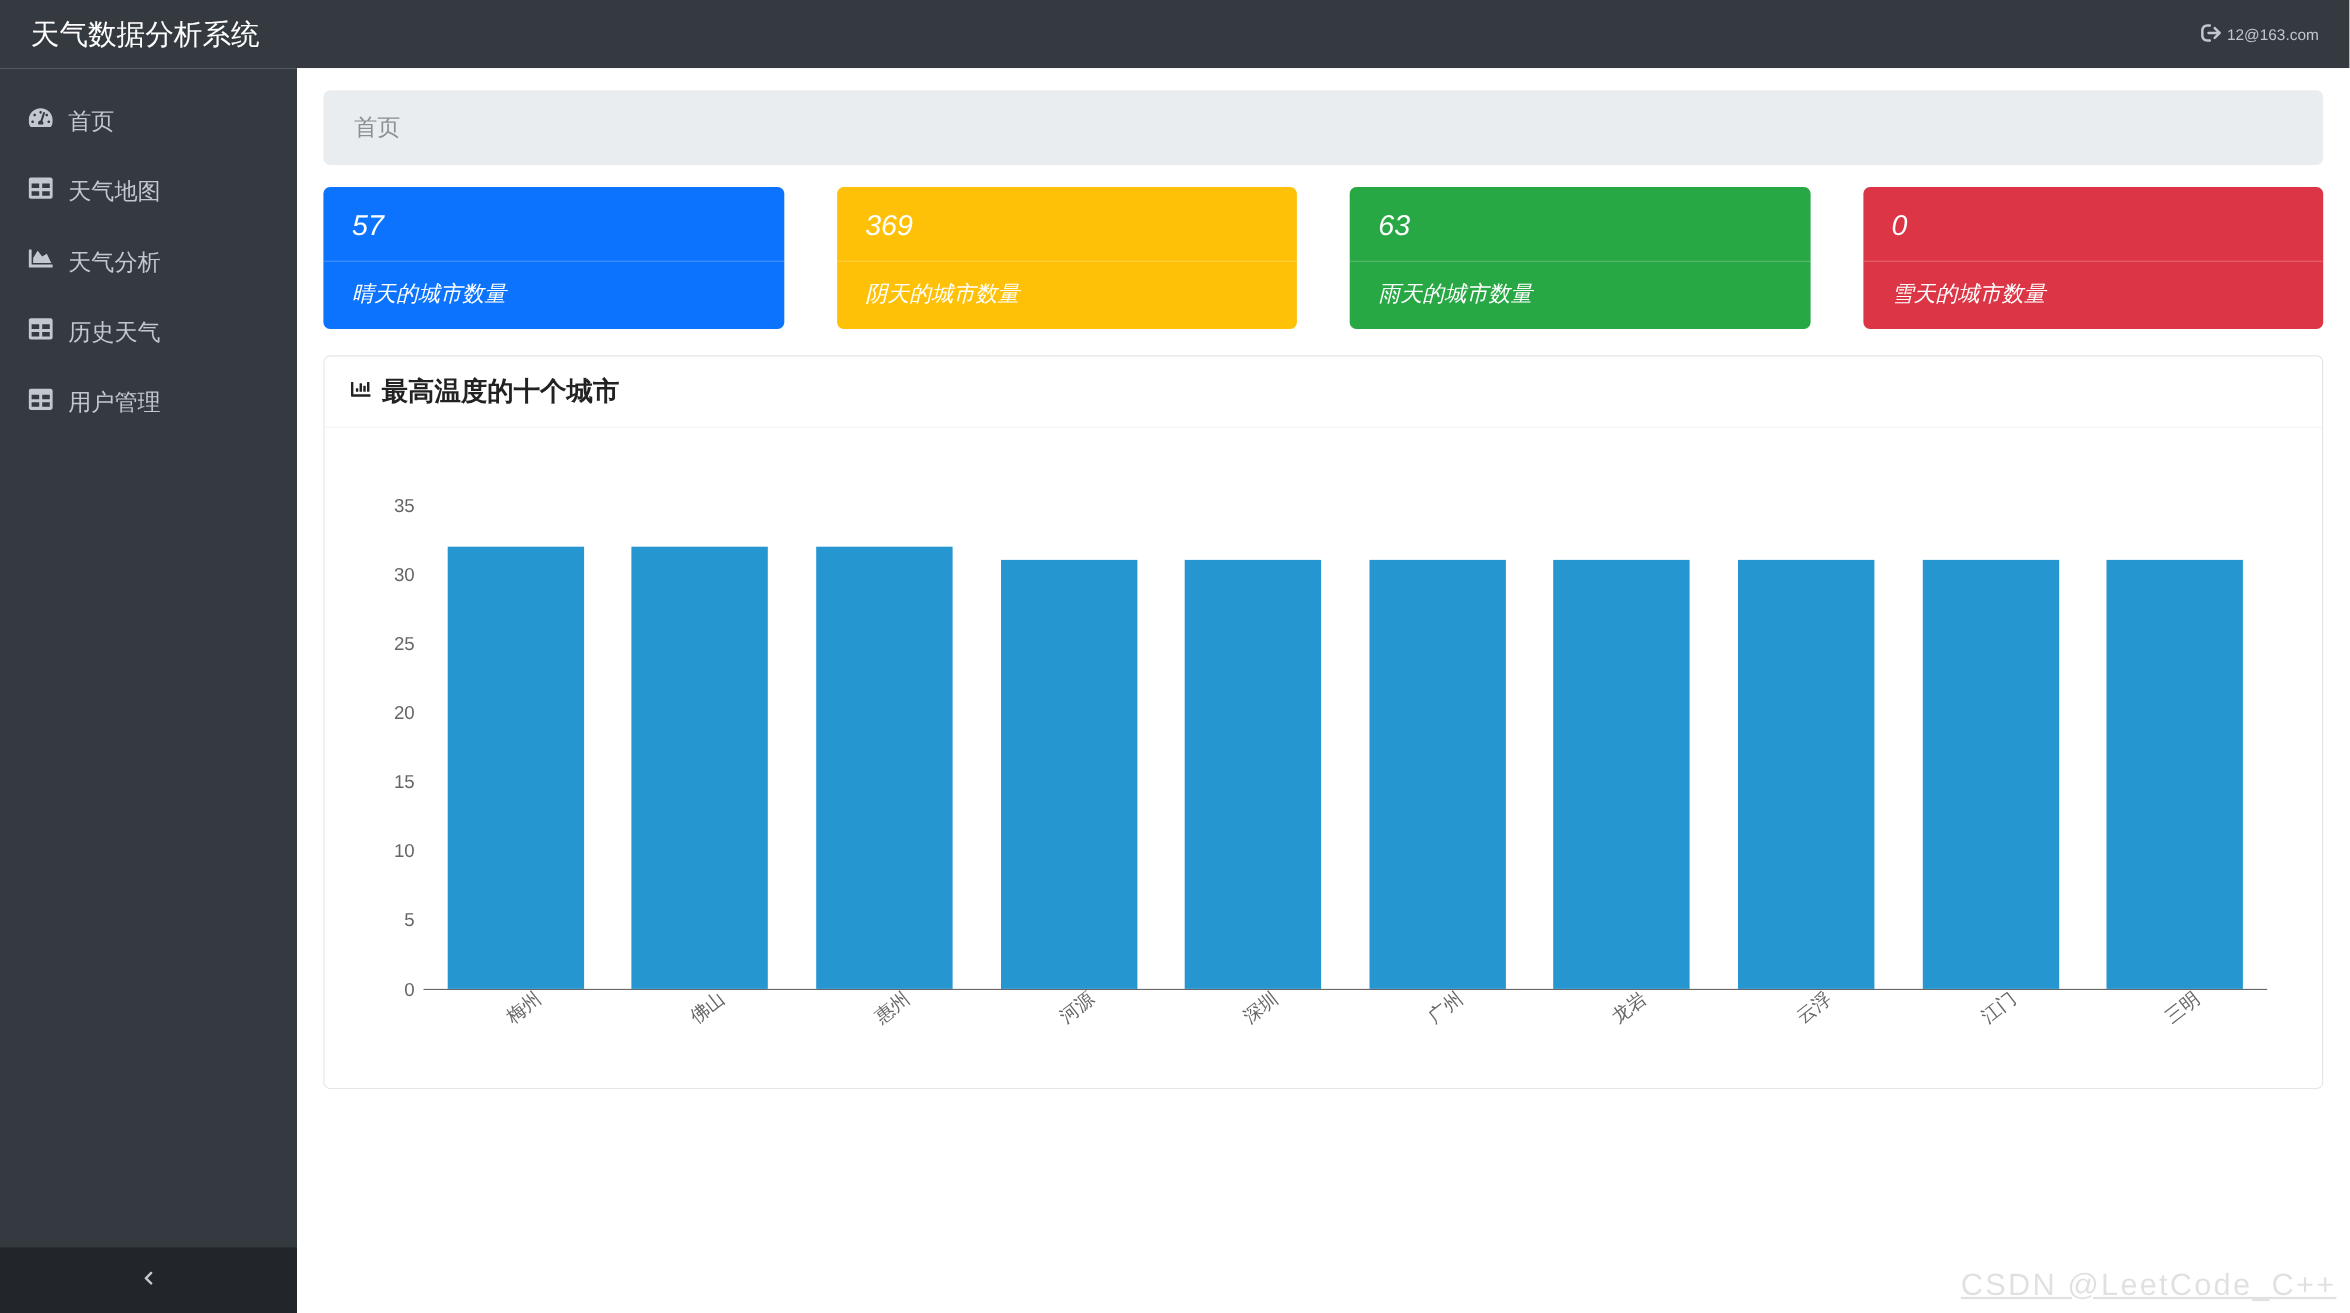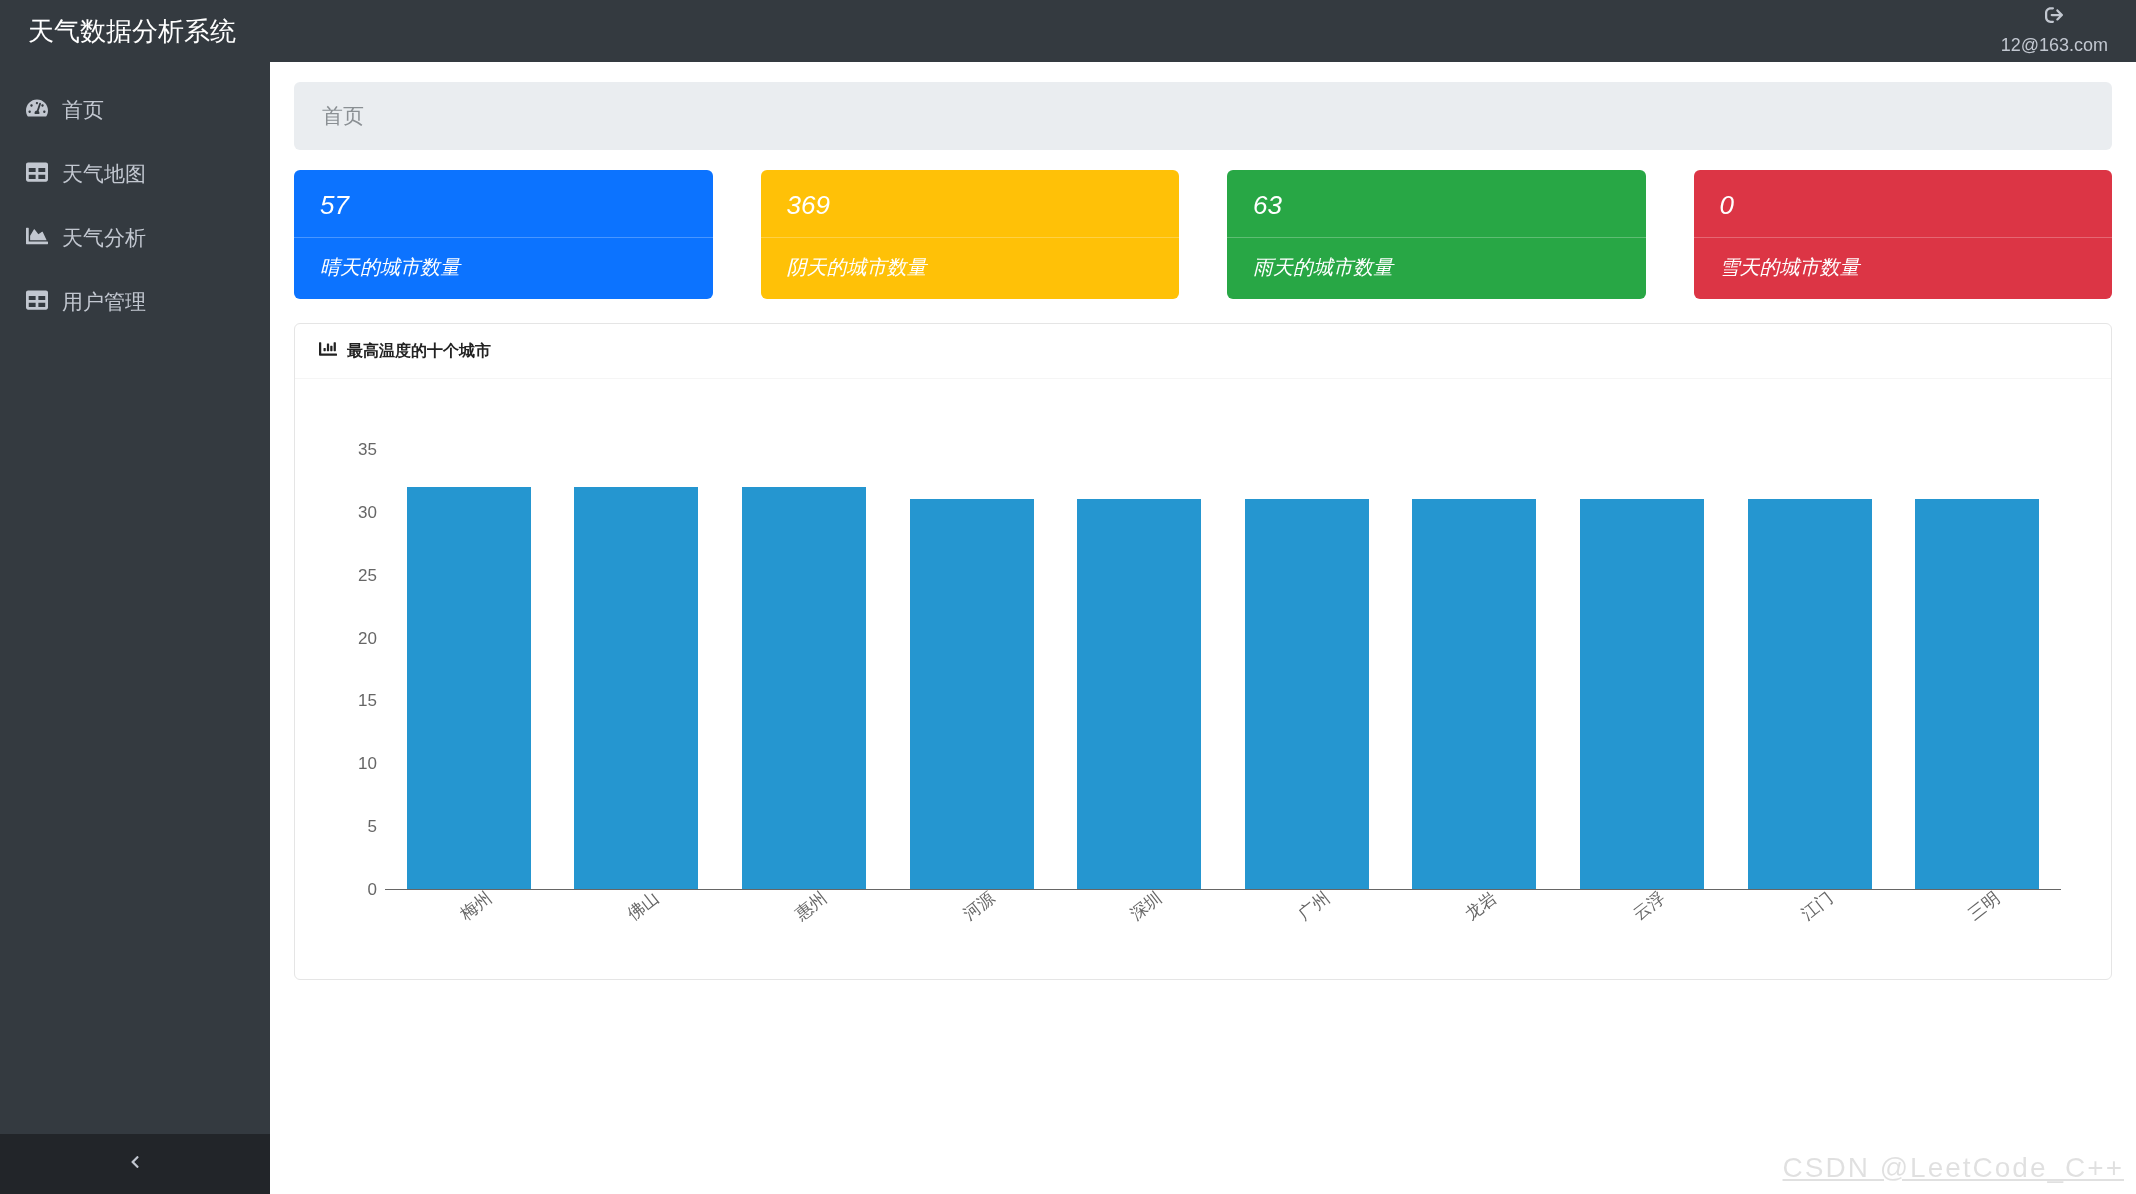--- a/index.html
+++ b/index.html
@@ -2,21 +2,21 @@
 <html><head>
   <meta charset="utf-8">
   <style>
     * { margin: 0; padding: 0; box-sizing: border-box; }
     body { font-family: "Helvetica Neue", Arial, "Microsoft YaHei", sans-serif; background: #ffffff; color: #333; }
     
     .app { display: flex; flex-direction: column; width: 2136px; height: 1194px; }
     
     .topbar { height: 62px; background: #343a40; display: flex; align-items: center; justify-content: space-between; padding: 0 28px; }
     .topbar-title { color: #ffffff; font-size: 26px; font-weight: 500; }
-    .topbar-user { color: #c2c7d0; font-size: 18px; display: flex; align-items: center; gap: 6px; cursor: pointer; flex-direction: column; }
+    .topbar-user { color: #c2c7d0; font-size: 14px; display: flex; align-items: center; gap: 6px; cursor: pointer; }
     .topbar-user svg { width: 18px; height: 18px; fill: #c2c7d0; }
     
     .body { flex: 1; display: flex; }
     
     .sidebar { width: 270px; background: #343a40; display: flex; flex-direction: column; }
     .sidebar-nav { flex: 1; padding-top: 16px; }
     .sidebar-item { display: flex; align-items: center; gap: 14px; padding: 18px 26px; color: #c2c7d0; font-size: 21px; cursor: pointer; }
     .sidebar-item svg { width: 22px; height: 22px; fill: #c2c7d0; flex-shrink: 0; }
     .sidebar-footer { height: 60px; background: #222529; display: flex; align-items: center; justify-content: center; cursor: pointer; }
     .sidebar-footer svg { width: 14px; height: 14px; fill: #c2c7d0; }
@@ -28,21 +28,21 @@
     .cards { display: flex; gap: 48px; margin-bottom: 24px; }
     .card { flex: 1; border-radius: 6px; color: #fff; overflow: hidden; font-style: italic; }
     .card-value { font-size: 26px; padding: 20px 26px 16px; }
     .card-label { font-size: 20px; padding: 16px 26px 18px; border-top: 1px solid rgba(255,255,255,0.25); }
     .card.blue { background: #0c73ff; }
     .card.yellow { background: #ffc107; }
     .card.green { background: #28a745; }
     .card.red { background: #dc3545; }
     
     .panel { border: 1px solid #e5e5e5; border-radius: 6px; }
-    .panel-header { display: flex; align-items: center; gap: 10px; padding: 16px 24px; font-size: 16px; font-weight: 600; color: #222; border-bottom: 1px solid rgba(0,0,0,0.04);}
+    .panel-header { display: flex; align-items: center; gap: 10px; padding: 16px 24px; font-size: 24px; font-weight: 600; color: #222; border-bottom: 1px solid rgba(0,0,0,0.04);}
     .panel-header svg { width: 18px; height: 18px; fill: #222; }
     .panel-body { padding: 70px 20px 30px 20px; }
     
     .chart { position: relative; height: 500px; }
     .chart-grid { position: absolute; left: 70px; right: 30px; top: 0; bottom: 60px; }
     .chart-yaxis-tick { position: absolute; left: 0; right: 0; border-top: 1px solid transparent; }
     .chart-yaxis-tick.axisline { border-top-color: #666; }
     .chart-yaxis-label { position: absolute; left: -40px; transform: translateY(-50%); font-size: 17px; color: #666; text-align: right; width: 32px; }
     .chart-bars { position: absolute; left: 0; right: 0; bottom: 0; top: 0; display: flex; align-items: flex-end; }
     .chart-bar-slot { flex: 1; display: flex; justify-content: center; align-items: flex-end; height: 100%; }
@@ -87,20 +87,26 @@
         <div class="sidebar-item">
           <span><svg viewBox="0 0 512 512">
                 <path d="M500 384c6.6 0 12 5.4 12 12v40c0 6.6-5.4 12-12 12H12c-6.6 0-12-5.4-12-12V76c0-6.6 5.4-12 12-12h40c6.6 0 12 5.4 12 12v308h436zM372.7 159.5L288 216l-85.3-113.7c-5.1-6.8-15.5-6.3-19.9 1L96 248v104h384l-89.9-187.8c-3.2-6.5-11.4-8.7-17.4-4.7z"></path>
               </svg></span>
           <span>天气分析</span>
         </div>
         <div class="sidebar-item">
           <span><svg viewBox="0 0 512 512">
                 <path d="M464 32H48C21.49 32 0 53.49 0 80v352c0 26.51 21.49 48 48 48h416c26.51 0 48-21.49 48-48V80c0-26.51-21.49-48-48-48zM224 416H64v-96h160v96zm0-160H64v-96h160v96zm224 160H288v-96h160v96zm0-160H288v-96h160v96z"></path>
               </svg></span>
+          <span>历史天气</span>
+        </div>
+        <div class="sidebar-item">
+          <span><svg viewBox="0 0 512 512">
+                <path d="M464 32H48C21.49 32 0 53.49 0 80v352c0 26.51 21.49 48 48 48h416c26.51 0 48-21.49 48-48V80c0-26.51-21.49-48-48-48zM224 416H64v-96h160v96zm0-160H64v-96h160v96zm224 160H288v-96h160v96zm0-160H288v-96h160v96z"></path>
+              </svg></span>
           <span>用户管理</span>
         </div>
       </div>
       <div class="sidebar-footer">
         <span><svg viewBox="0 0 320 512">
               <path d="M34.52 239.03L228.87 44.69c9.37-9.37 24.57-9.37 33.94 0l22.67 22.67c9.36 9.36 9.37 24.52.04 33.9L131.49 256l154.02 154.75c9.34 9.38 9.32 24.54-.04 33.9l-22.67 22.67c-9.37 9.37-24.57 9.37-33.94 0L34.52 272.97c-9.37-9.37-9.37-24.57 0-33.94z"></path>
             </svg></span>
       </div>
     </div>
 

